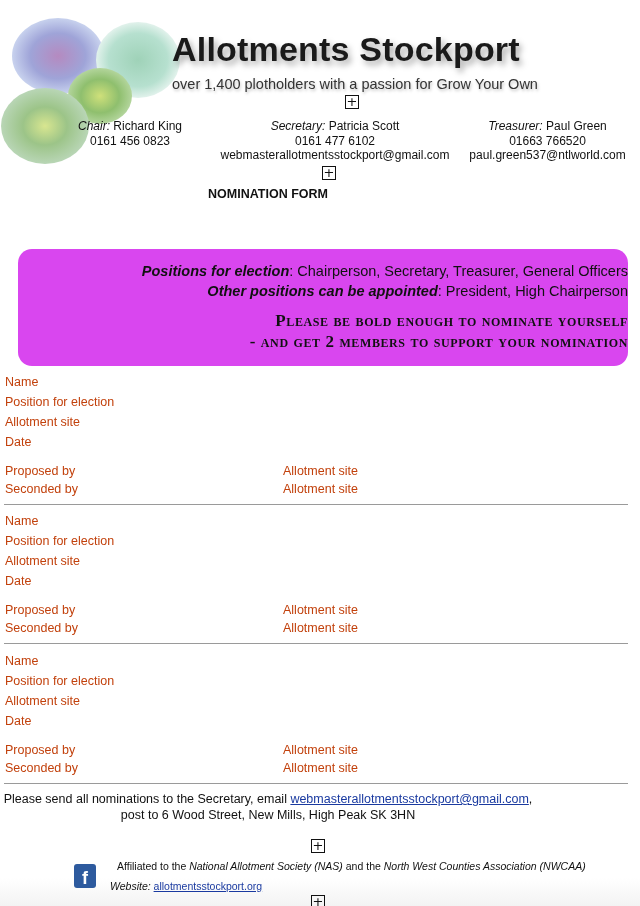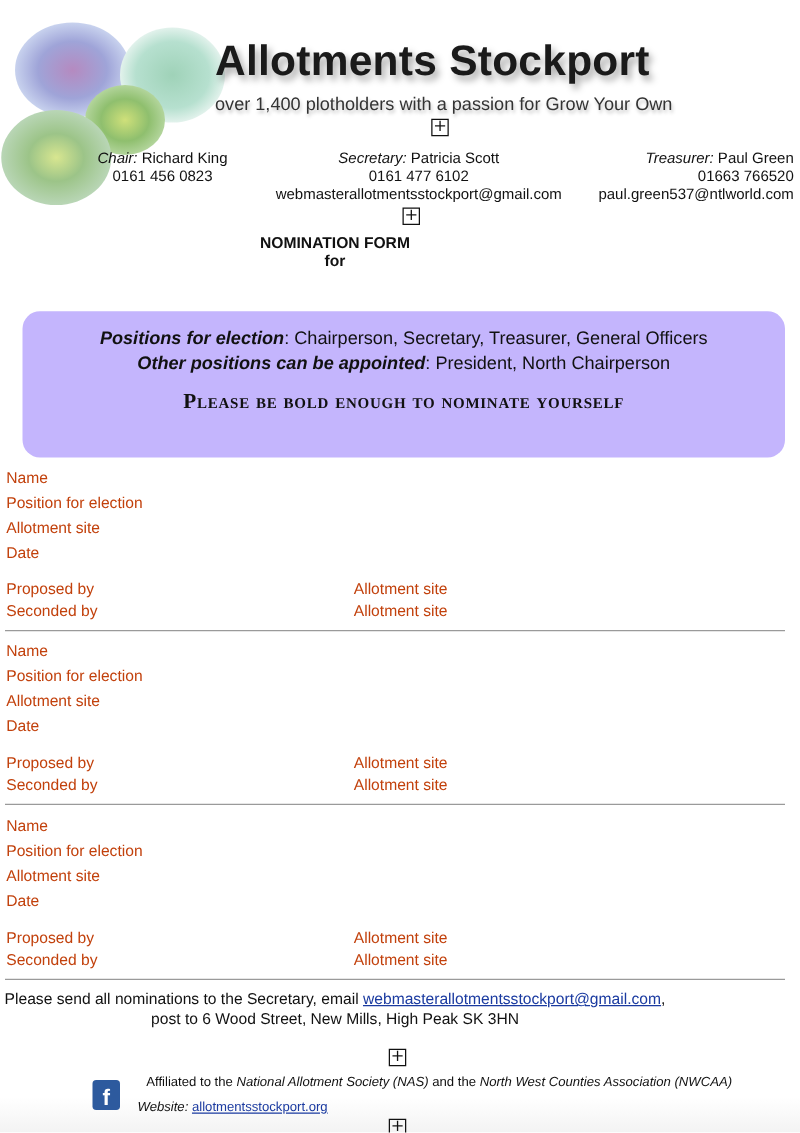--- a/index.html
+++ b/index.html
@@ -10,22 +10,22 @@
   .title { left: 172px; top: 30px; font-size: 34px; font-weight: bold; color: #1a1a1a;
            text-shadow: 3px 4px 6px rgba(0,0,0,0.35); letter-spacing: 0.2px; }
   .tagline { left: 172px; top: 76px; font-size: 14.5px; color: #333;
              text-shadow: 1px 2px 3px rgba(0,0,0,0.25); }
   .ph { width: 14px; height: 14px; border: 1px solid #111; box-sizing: border-box;
         font-size: 13px; line-height: 11px; text-align: center; font-family: "DejaVu Sans", sans-serif; }
   .officer { top: 119px; font-size: 12px; text-align: center; line-height: 14.5px; }
   .officer i { font-style: italic; }
   .center { left: 0; width: 536px; text-align: center; }
   .formtitle { font-size: 12.5px; font-weight: bold; }
-  .box { left: 18px; top: 249px; width: 610px; height: 117px; background: #c4b5fd;
-         border-radius: 14px; text-align: center; }
+  .box { left: 18px; top: 249px; width: 610px; height: 117px; background: #d946ef;
+         border-radius: 14px; text-align: right; }
   .box .l1 { margin-top: 12px; font-size: 14.5px; line-height: 20px; }
   .box .sc { font-family: "Liberation Serif", serif; font-weight: bold; font-variant: small-caps;
              font-size: 17px; line-height: 21px; letter-spacing: 0.6px; color: #111; }
   .lbl { font-size: 12.5px; color: #c2410c; }
   .hr { left: 4px; width: 624px; height: 1px; background: #9a9a9a; }
   a.link { color: #1a3aa0; text-decoration: underline; }
   .footer-txt { font-size: 12.5px; line-height: 16px; }
   .fb { left: 74px; top: 864px; width: 22px; height: 24px; background: #2d5a9e; border-radius: 3px;
         color: #fff; font-weight: bold; font-size: 18px; text-align: center; line-height: 28px;
         font-family: "Liberation Sans", sans-serif; }
@@ -70,37 +70,37 @@
 
 <div class="abs officer" style="left:40px; width:180px;">
   <div><i>Chair:</i> <span>Richard King</span></div>
   <div>0161 456 0823</div>
 </div>
 <div class="abs officer" style="left:215px; width:240px;">
   <div><i>Secretary:</i> <span>Patricia Scott</span></div>
   <div>0161 477 6102</div>
   <div>webmasterallotmentsstockport@gmail.com</div>
 </div>
-<div class="abs officer" style="left:460px; width:175px;text-align:right;">
+<div class="abs officer" style="left:460px; width:175px;">
   <div><i>Treasurer:</i> <span>Paul Green</span></div>
   <div>01663 766520</div>
   <div>paul.green537@ntlworld.com</div>
 </div>
 
 <div class="abs ph" style="left:322px; top:166px;">+</div>
 
 <div class="abs center formtitle" style="top:187px; line-height:15px;">
   <div>NOMINATION FORM</div>
-  <div>for</div>
 </div>
 
 <div class="abs box">
   <div class="l1"><b><i>Positions for election</i></b><span>: Chairperson, Secretary, Treasurer, General Officers</span></div>
-  <div style="font-size:14.5px; line-height:20px;"><b><i>Other positions can be appointed</i></b><span>: President, North Chairperson</span></div>
+  <div style="font-size:14.5px; line-height:20px;"><b><i>Other positions can be appointed</i></b><span>: President, High Chairperson</span></div>
   <div class="sc" style="margin-top:9px;">Please be bold enough to nominate yourself</div>
+  <div class="sc">- and get 2 members to support your nomination</div>
 </div>
 
 <div class="abs" style="left:5px; top:372px; line-height:20px;">
   <div class="lbl">Name</div>
   <div class="lbl">Position for election</div>
   <div class="lbl">Allotment site</div>
   <div class="lbl">Date</div>
 </div>
 <div class="abs lbl" style="left:5px; top:462px; line-height:18px;">
   <div>Proposed by</div>

